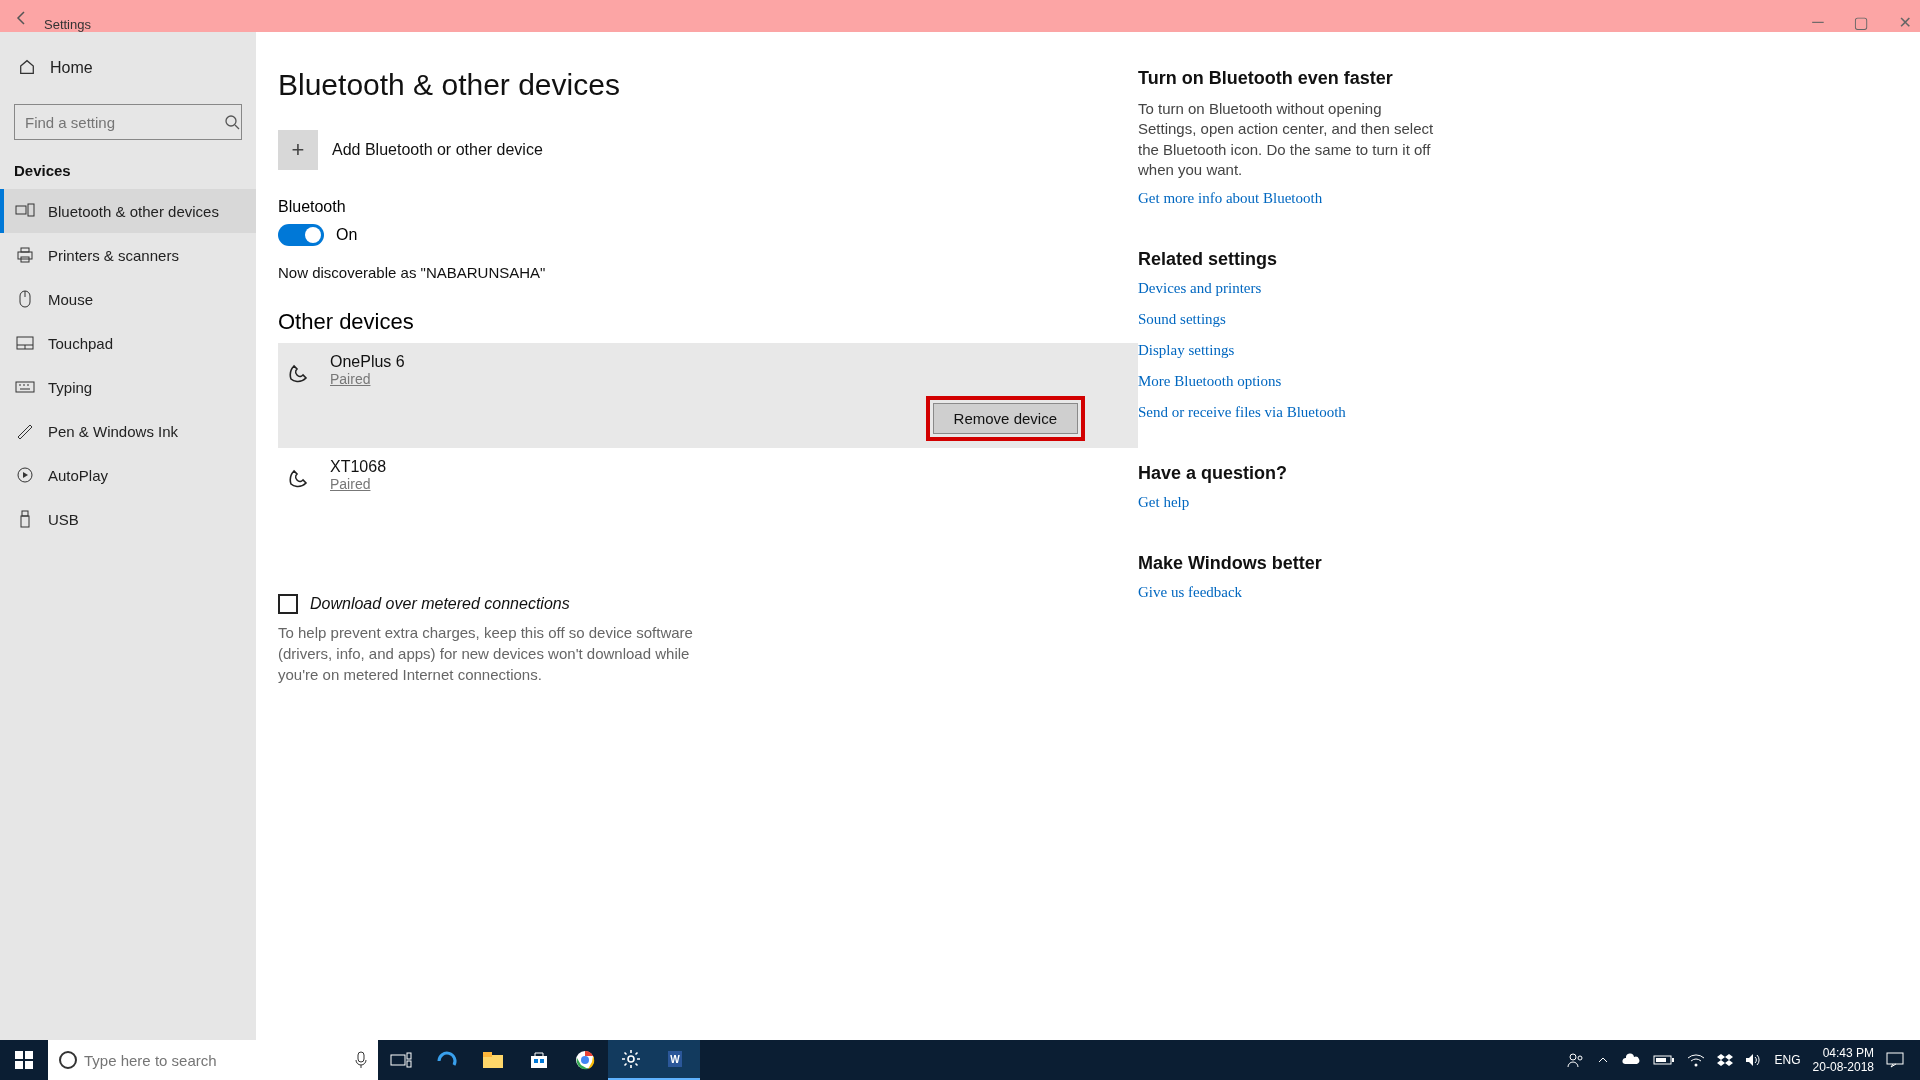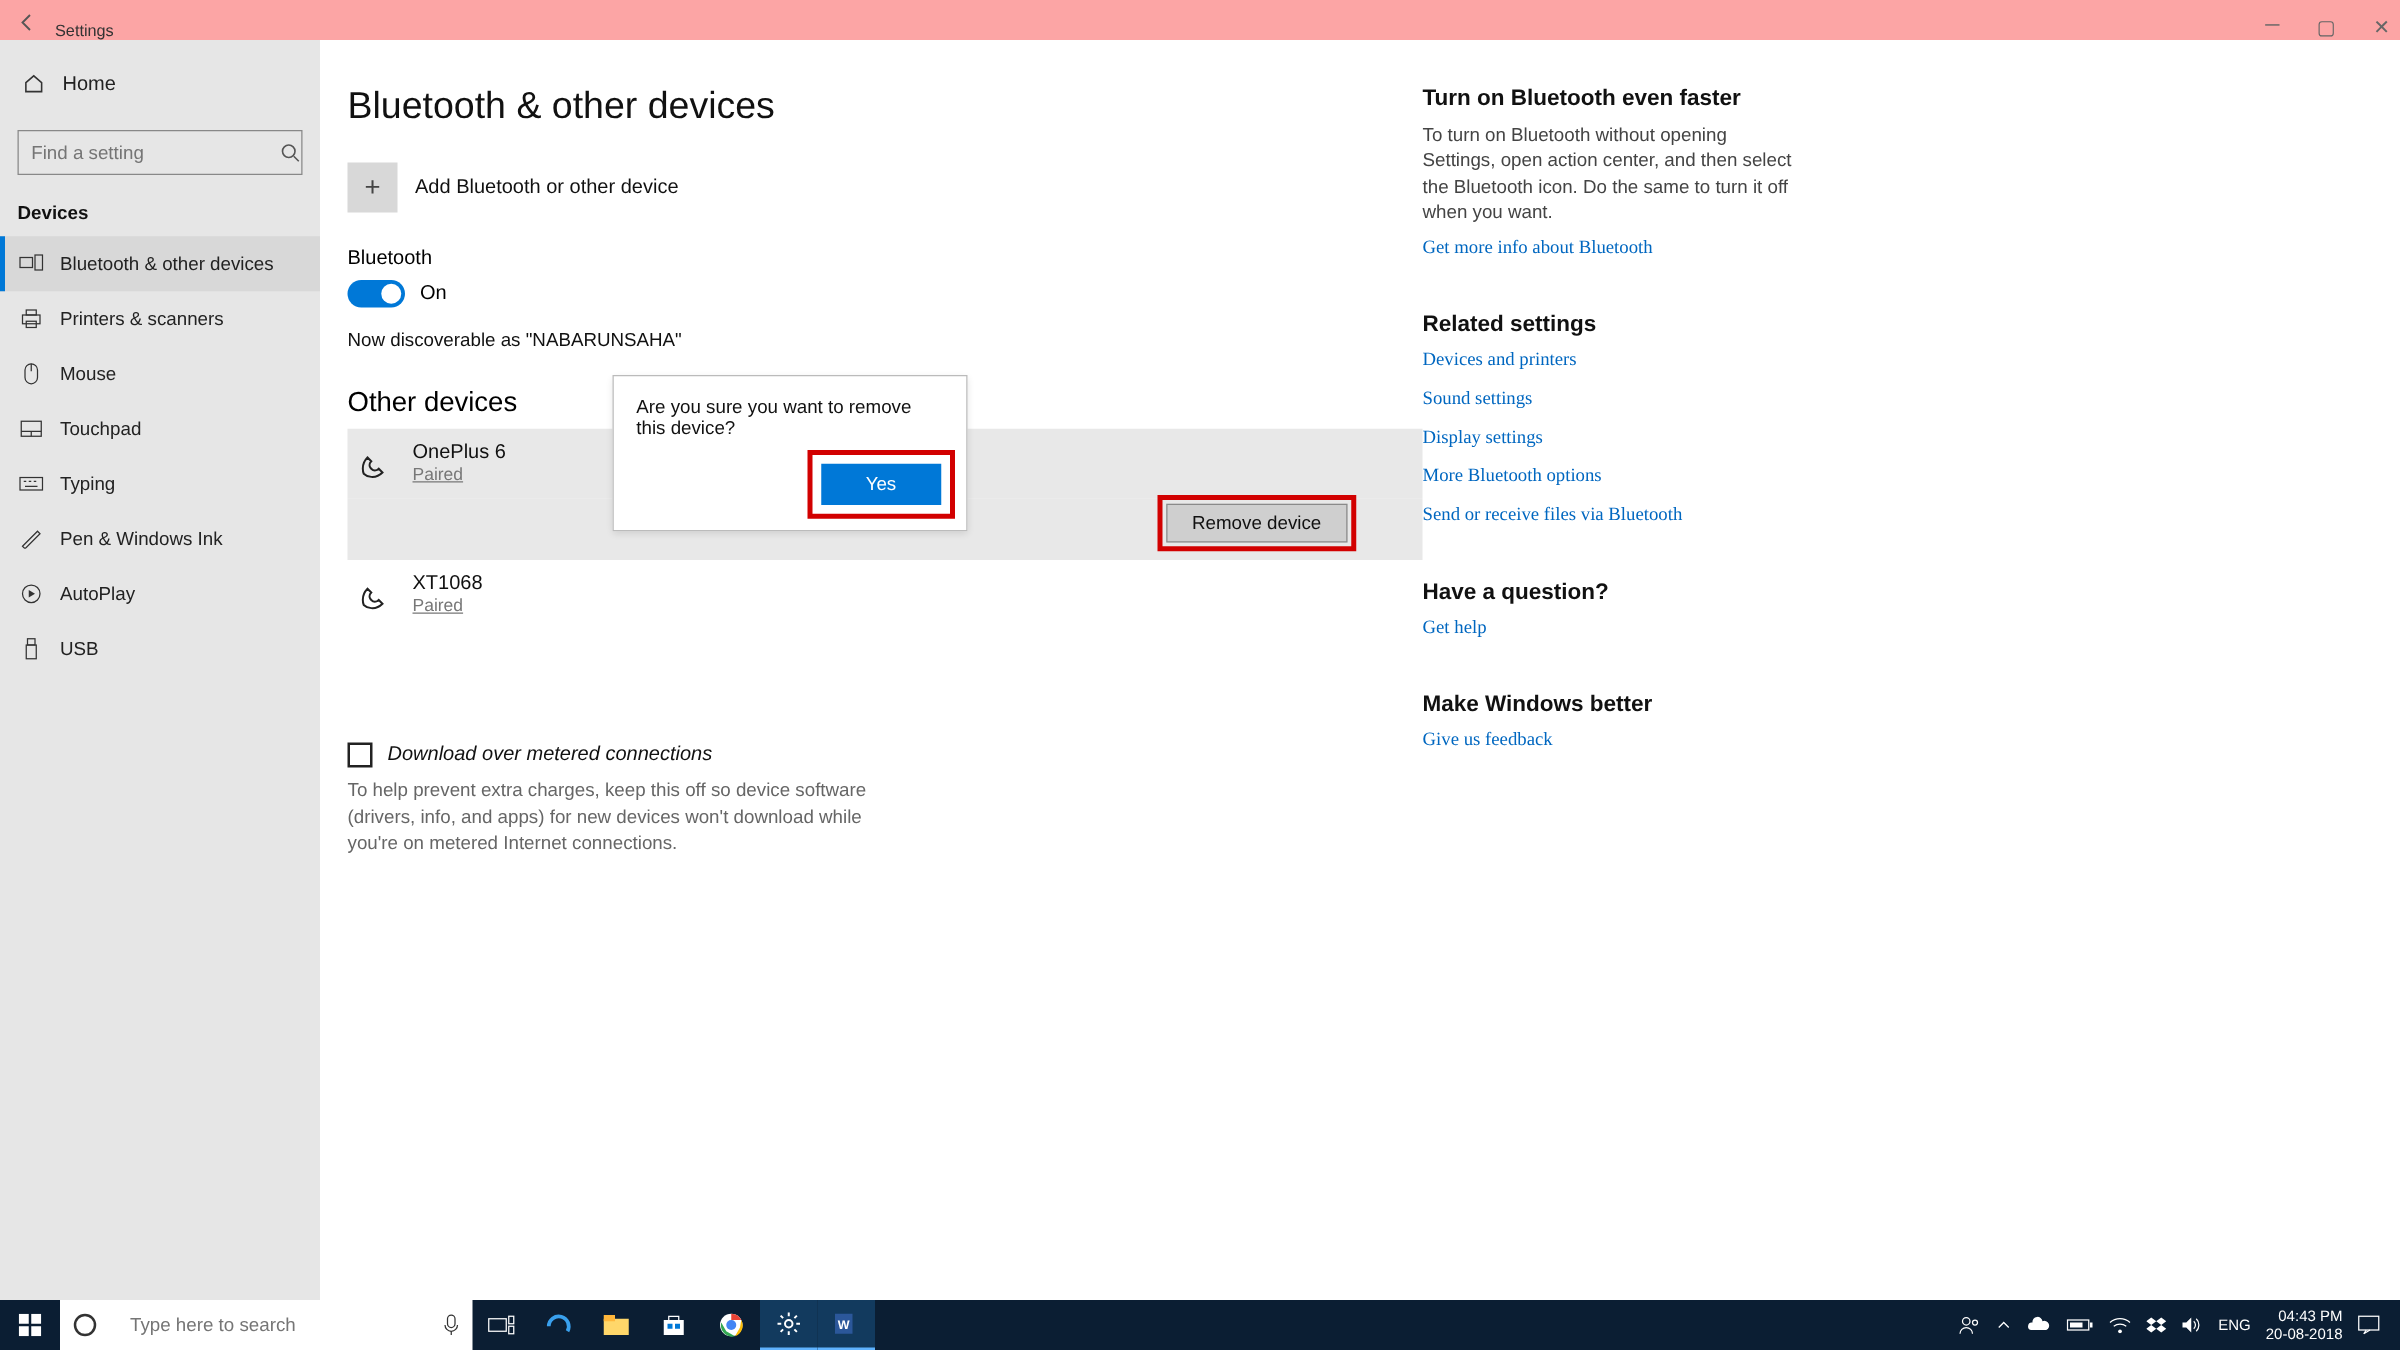--- a/index.html
+++ b/index.html
@@ -68,21 +68,21 @@
 
 .dialog { position:absolute; width:284px; background:#fff; border:1px solid #bbb; box-shadow:0 2px 6px rgba(0,0,0,.12); padding:16px 18px 18px; }
 .dialog .msg { font-size:15px; color:#111; margin-bottom:18px; }
 .dialog .btns { display:flex; justify-content:flex-end; }
 .yes-btn { background:#0078d7; color:#fff; border:none; padding:8px 36px; font-size:15px; }
 .yes-wrap { outline:4px solid #d20000; outline-offset:5px; padding:2px; }
 
 
 .taskbar { position:fixed; bottom:0; left:0; right:0; height:40px; background:#0b1e33; display:flex; align-items:center; color:#fff; }
 .startbtn { width:48px; height:40px; display:flex; align-items:center; justify-content:center; }
-.searchbar { background:#fff; color:#666; height:40px; width:330px; display:flex; align-items:center; padding:0 10px; gap:26px;}
+.searchbar { background:#fff; color:#666; height:40px; width:330px; display:flex; align-items:center; padding:0 10px; gap:6px;}
 .searchbar input { border:none; outline:none; font-size:15px; flex:1; color:#333;}
 .tb-icon { width:46px; height:40px; display:flex; align-items:center; justify-content:center; }
 .tb-icon.active { background:#123a5e; border-bottom:2px solid #5fb3ff; }
 .tray { margin-left:auto; display:flex; align-items:center; gap:12px; padding-right:16px; font-size:12px;}
 .tray .clock { text-align:right; line-height:1.2;}
 
 
 svg { display:block; }
 </style>
 </head>
@@ -250,28 +250,20 @@
       </div>
 
       <div class="metered">
         <div class="chk-row">
           <div class="chkbox"></div>
           <span>Download over metered connections</span>
         </div>
         <div class="help-text">To help prevent extra charges, keep this off so device software (drivers, info, and apps) for new devices won't download while you're on metered Internet connections.</div>
       </div>
 
-      <div class="dialog" style="left:212px; top:232px;">
-        <div class="msg">Are you sure you want to remove this device?</div>
-        <div class="btns">
-          <span class="yes-wrap">
-            <button class="yes-btn">Yes</button>
-          </span>
-        </div>
-      </div>
     </div>
 
     <div class="rightpane">
       <div class="rp-h">Turn on Bluetooth even faster</div>
       <div class="rp-body">To turn on Bluetooth without opening Settings, open action center, and then select the Bluetooth icon. Do the same to turn it off when you want.</div>
       <a class="rp-link">Get more info about Bluetooth</a>
       <div class="rp-gap"></div>
 
       <div class="rp-h">Related settings</div>
       <a class="rp-link">Devices and printers</a>

